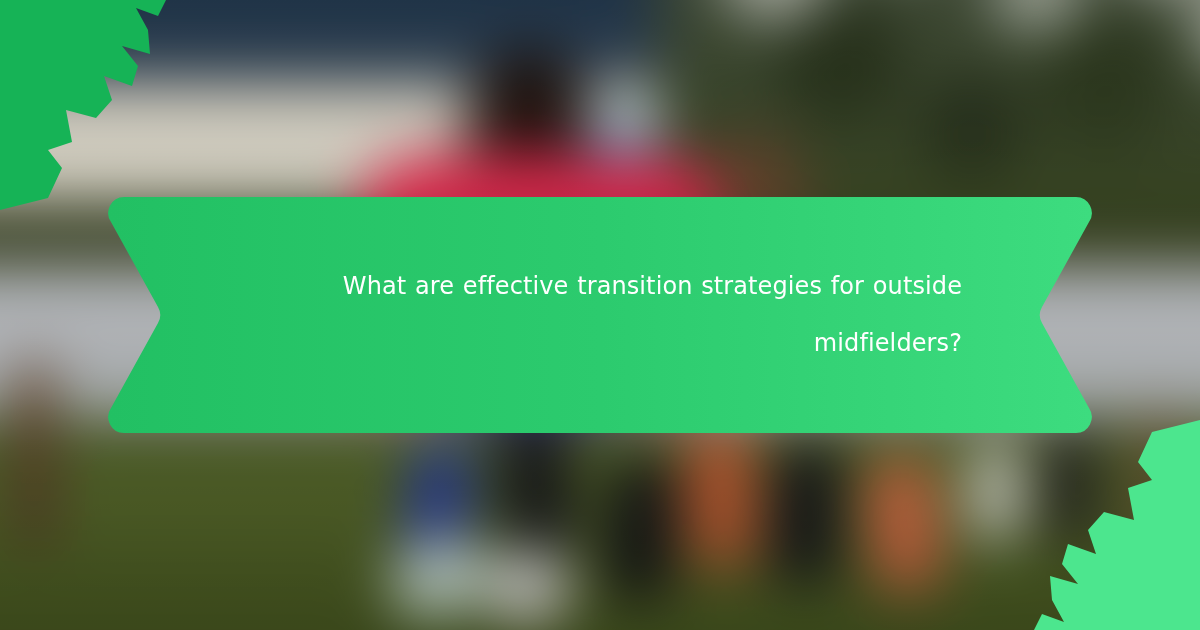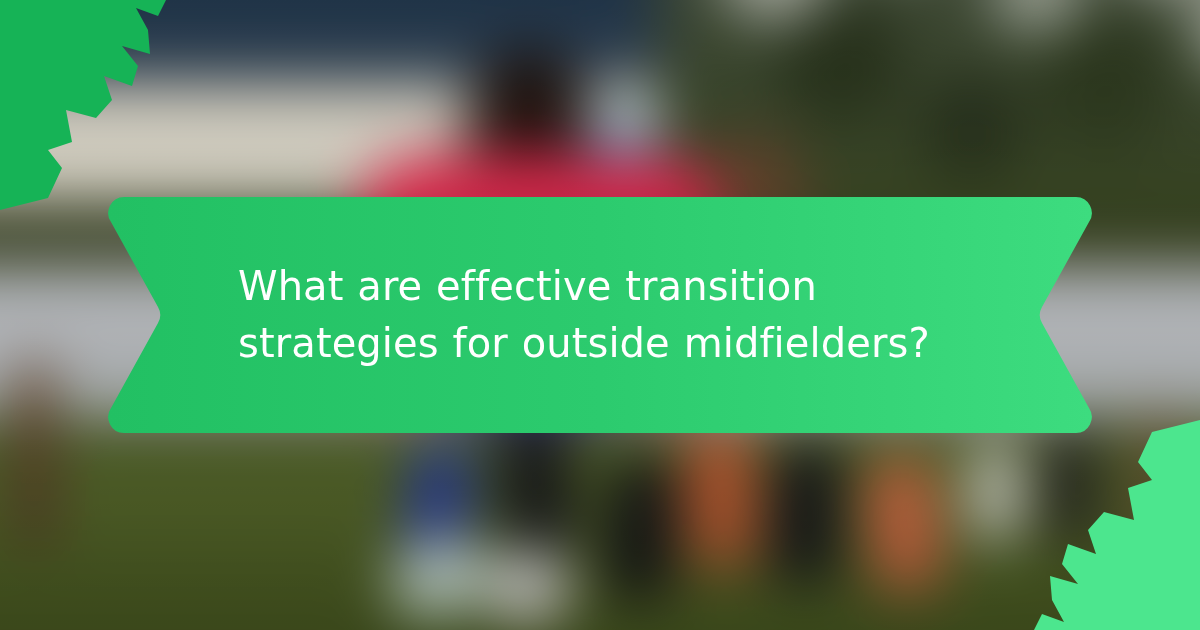--- a/index.html
+++ b/index.html
@@ -139,25 +139,25 @@
 
   .banner-text {
     position:absolute;
     left:108px; top:195px;
     width:984px; height:240px;
     display:flex; align-items:center; justify-content:center;
     padding:0 130px;
   }
   .banner-text h1 {
     font-family:"DejaVu Sans", sans-serif;
-    font-size:40px;
+    font-size:24px;
     font-weight:400;
     line-height:57px;
     color:#ffffff;
-    text-align:left;
+    text-align:right;
     letter-spacing:.1px;
     word-spacing:1px;
   }
 </style>
 </head>
 <body>
 
 <div class="canvas">
 
   <div class="photo">

